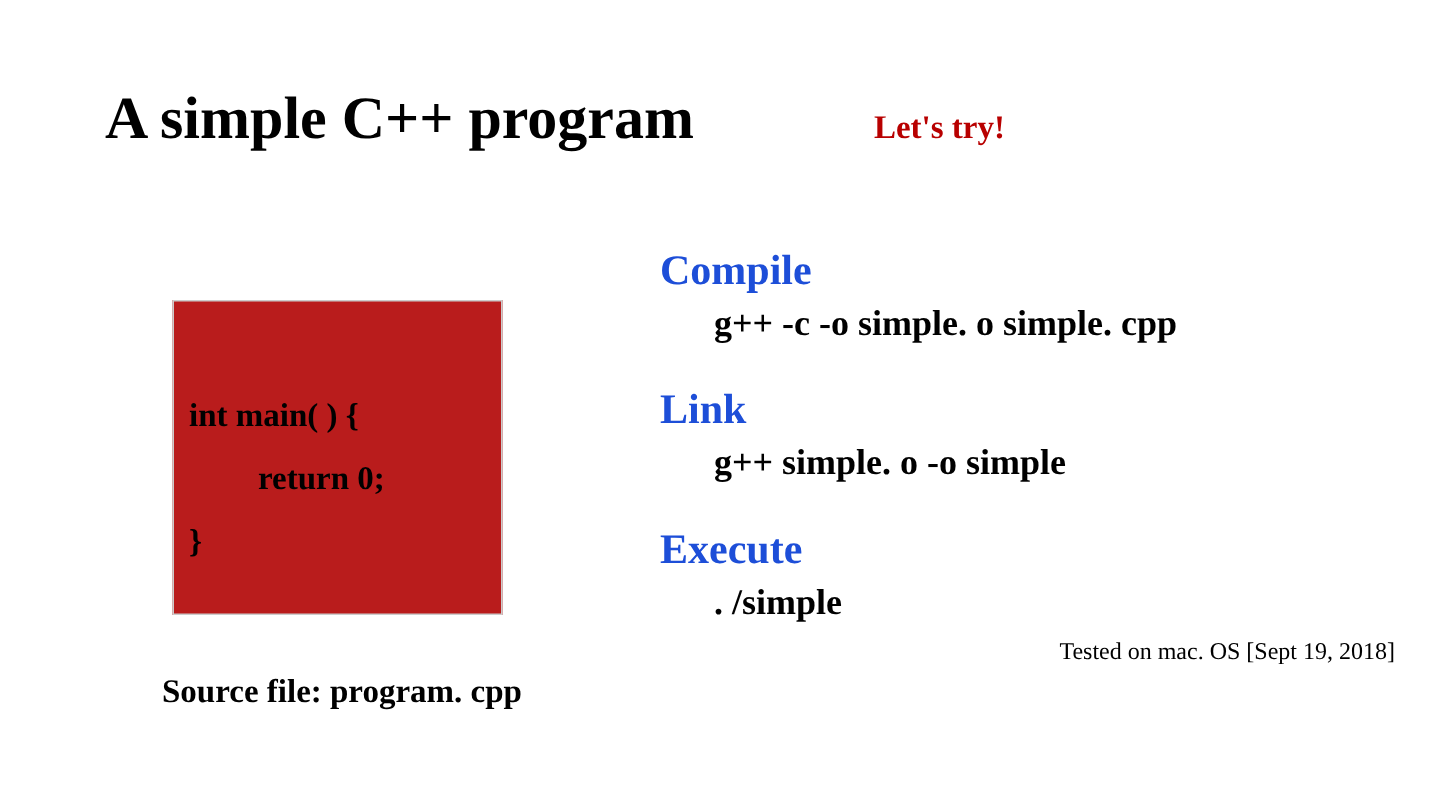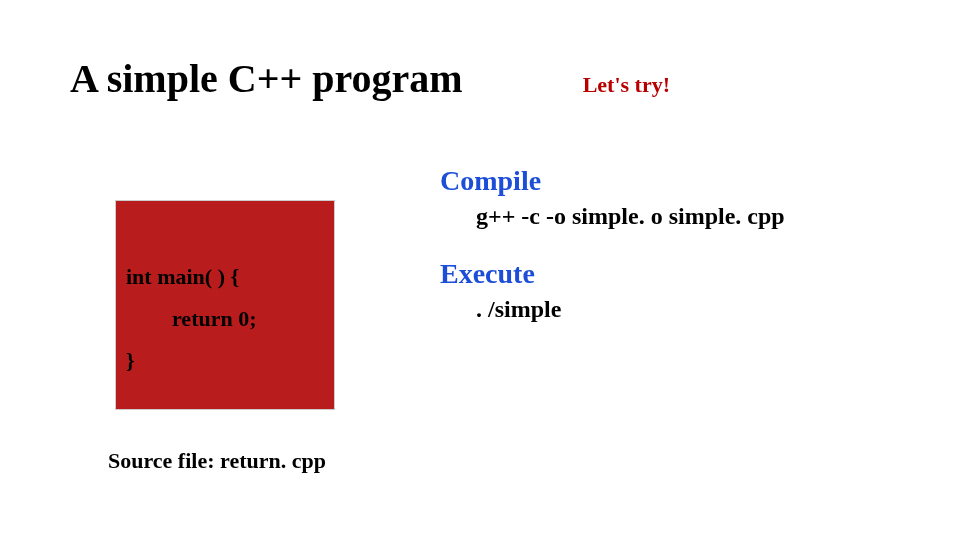--- a/index.html
+++ b/index.html
@@ -29,28 +29,33 @@
     <div class="lets-try">Let's try!</div>
   </div>
 
   <div class="codebox">
     <div class="code-line">int main( ) {</div>
     <div class="code-line indent">return 0;</div>
     <div class="code-line">}</div>
   </div>
 
   <div class="source-file">
-    <span class="sf-label">Source file</span><span>: return. cpp</span>
+    <span class="sf-label">Source file</span><span>: program. cpp</span>
   </div>
 
   <div class="steps">
     <div class="step">
       <div class="step-label">Compile</div>
       <div class="step-cmd">g++  -c  -o  simple. o  simple. cpp</div>
     </div>
     <div class="step">
+      <div class="step-label">Link</div>
+      <div class="step-cmd">g++  simple. o  -o  simple</div>
+    </div>
+    <div class="step">
       <div class="step-label">Execute</div>
       <div class="step-cmd">. /simple</div>
     </div>
   </div>
 
+  <div class="footnote">Tested on mac. OS [Sept 19, 2018]</div>
 
 </div>
 
 </body></html>

